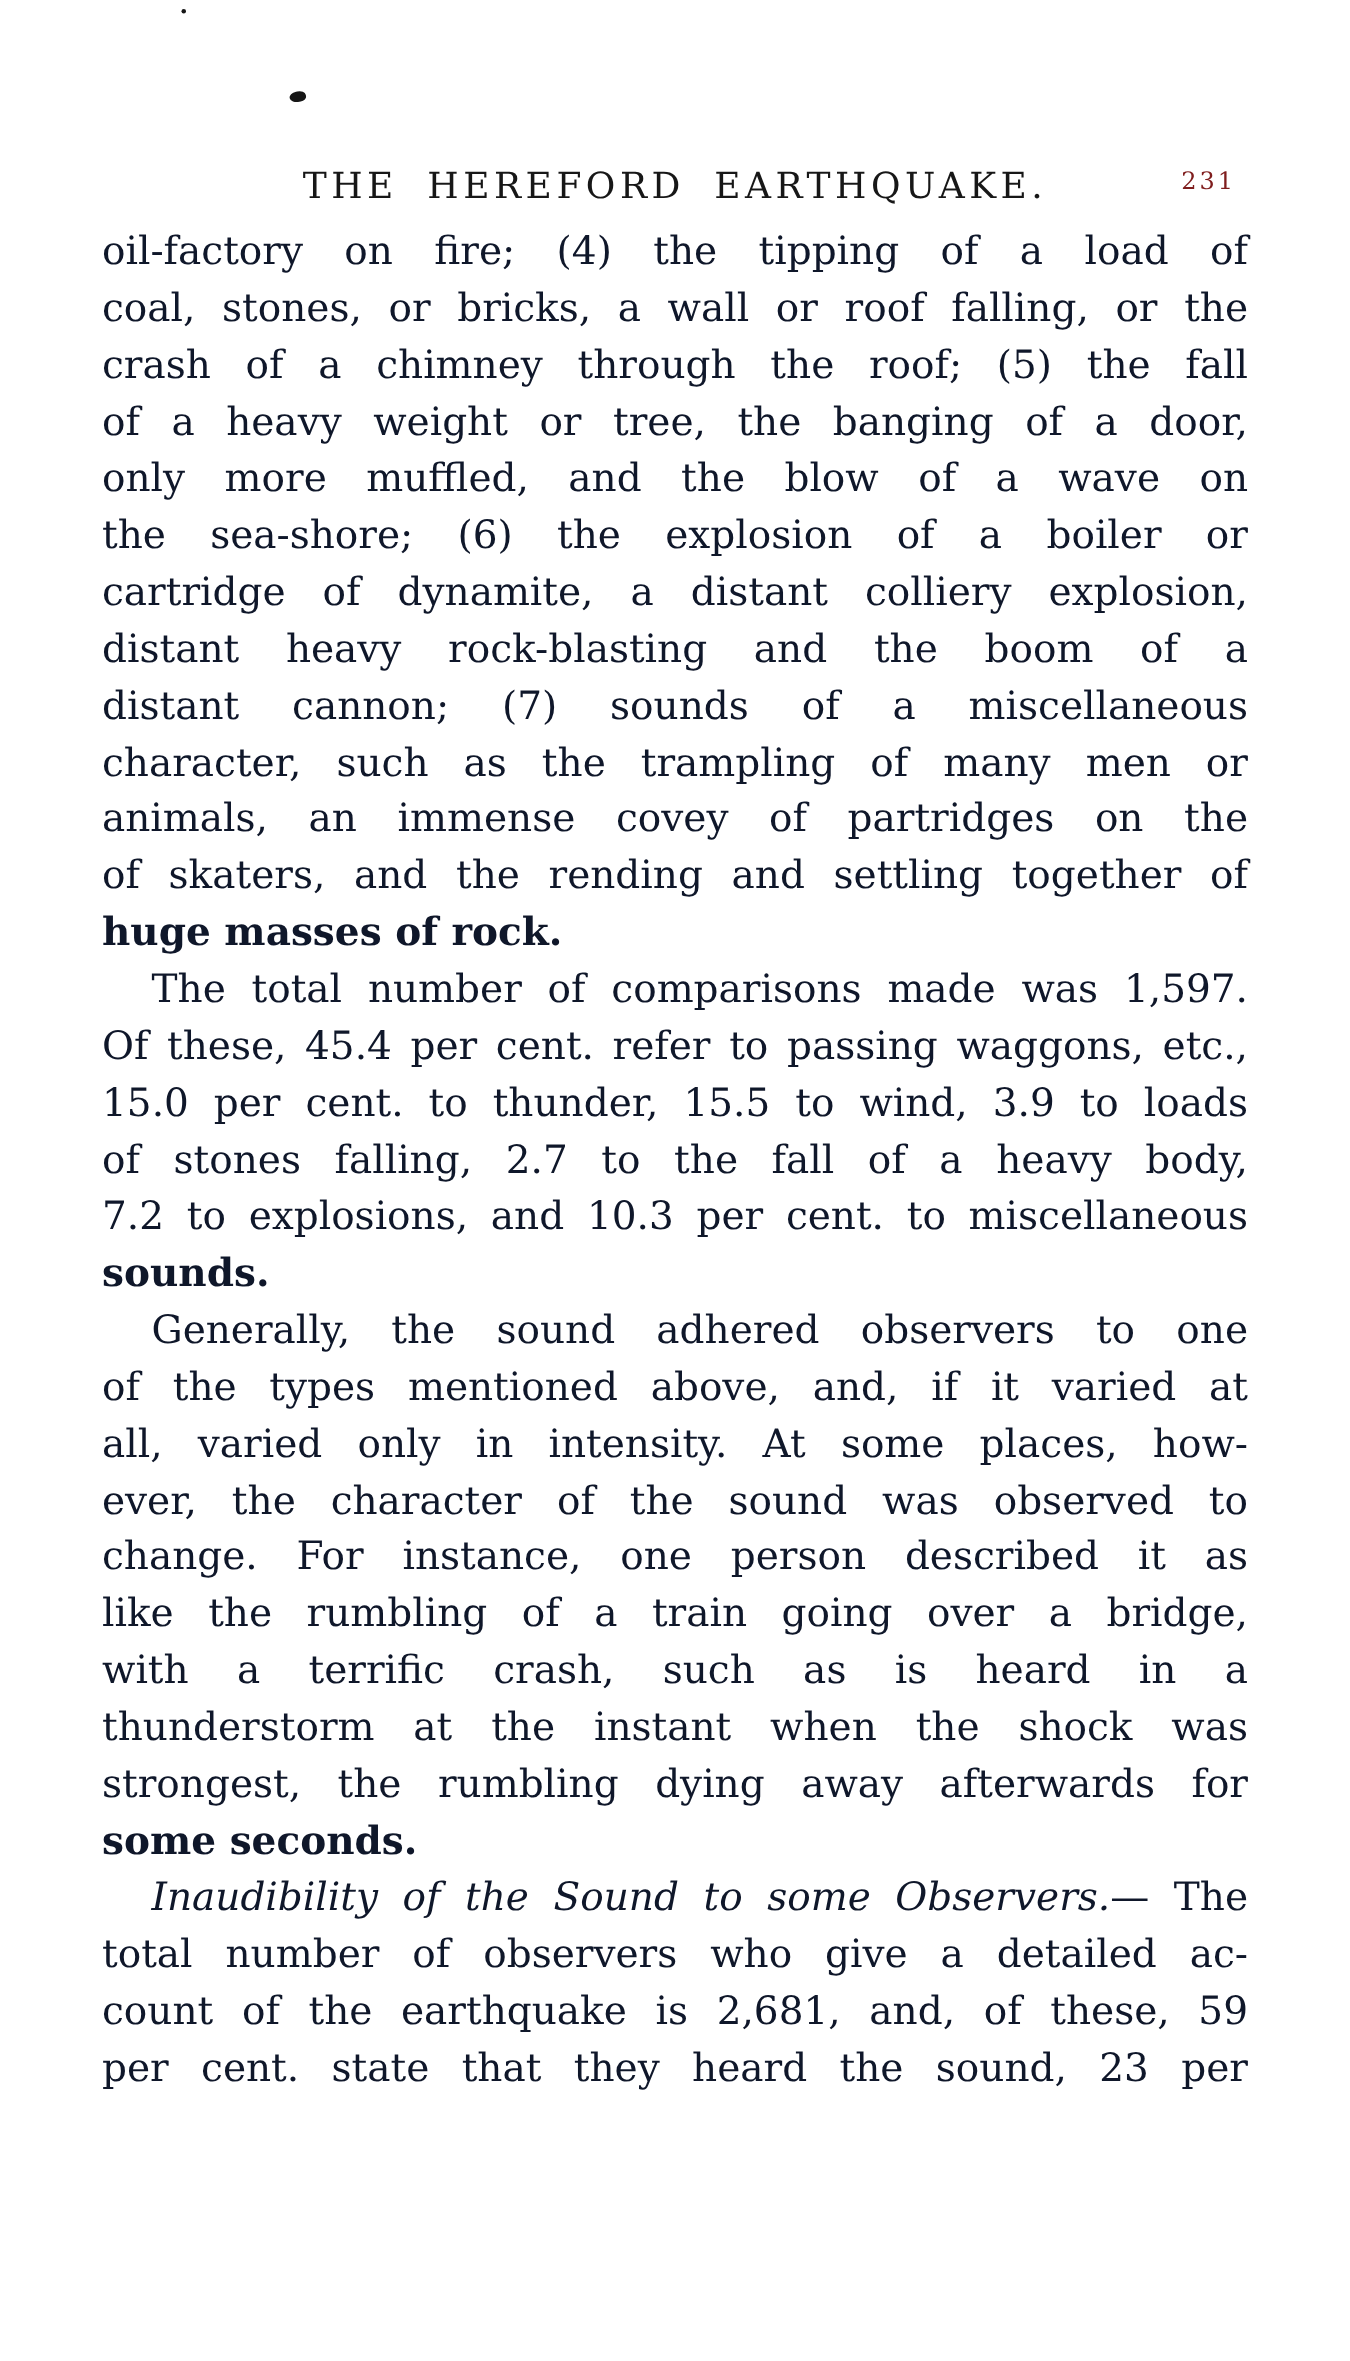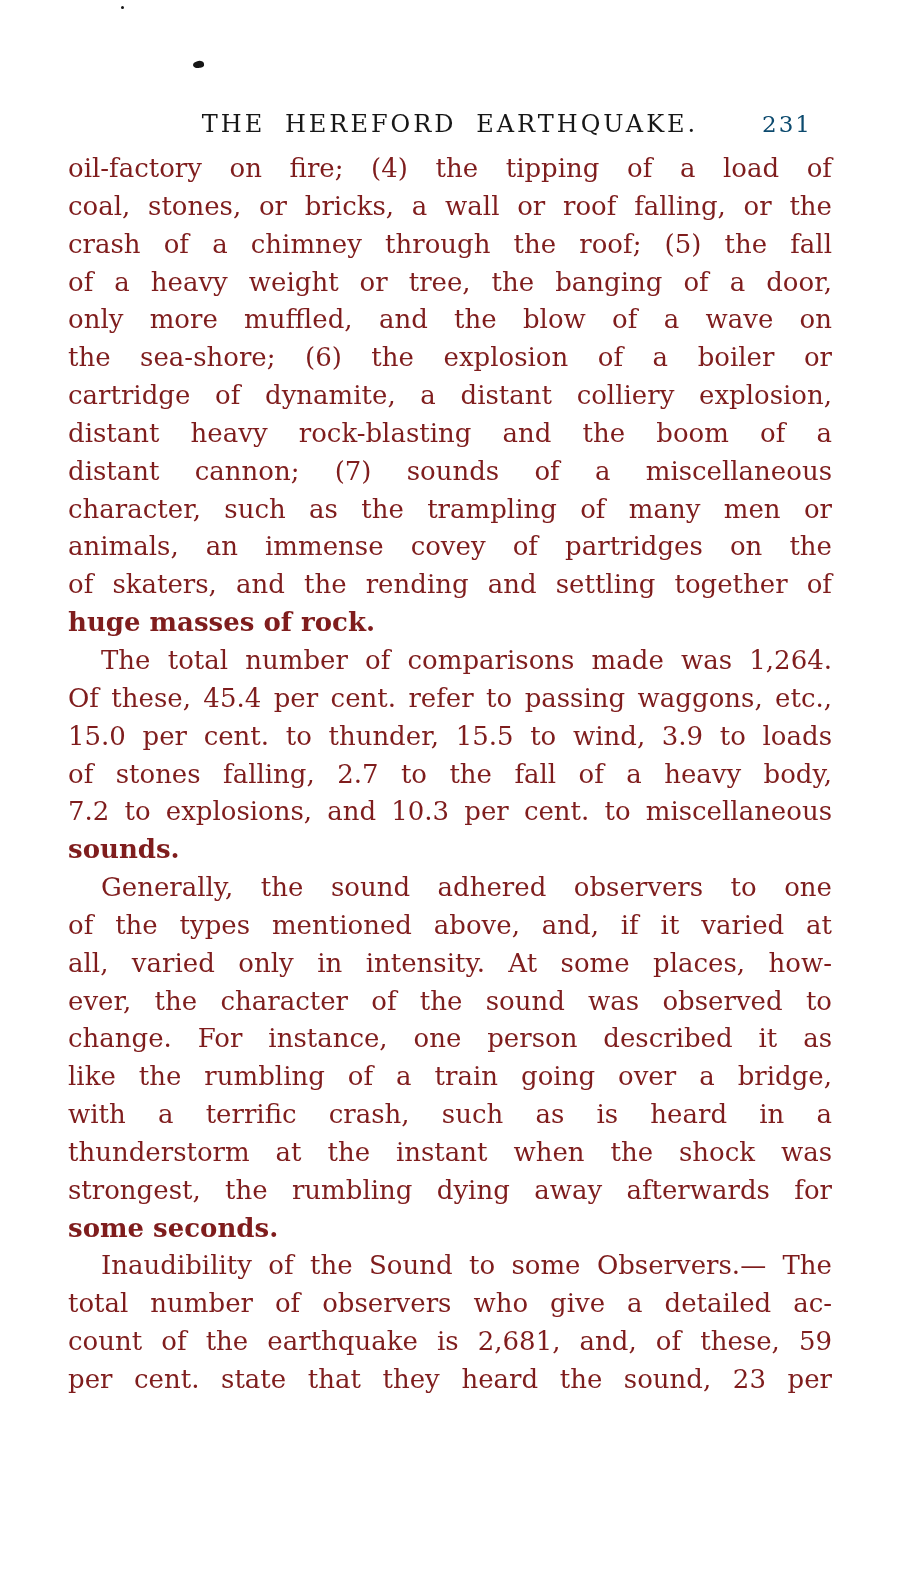--- a/index.html
+++ b/index.html
@@ -23,46 +23,46 @@
     position: absolute;
     left: 0; right: 0;
     text-align: center;
     font-size: 24px;
     letter-spacing: 3px;
     word-spacing: 9px;
     color: #171717;
   }
   .page-number {
     position: absolute;
-    right: 20px; top: 1px;
-    font-size: 23px;
+    right: 8px; top: 1px;
+    font-size: 16px;
     letter-spacing: 2px;
-    color: #0c4a6e;
+    color: #7f1d1d;
   }
   .text-block {
     position: absolute;
     left: 68px; top: 150px; width: 764px;
     font-size: 26px;
     line-height: 37.85px;
-    color: #7f1d1d;
+    color: #0f172a;
   }
   .paragraph { margin: 0; }
   .line {
     text-align: justify;
     text-align-last: justify;
     height: 37.85px;
     white-space: normal;
   }
   .line.no-justify {
     text-align: center;
     text-align-last: left;
     font-weight: bold;
   }
   .line.indent { text-indent: 33px; }
-  .italic { }
+  .italic { font-style: italic; }
   .scan-mark {
     position: absolute;
     background: #161616;
     border-radius: 50%;
   }
   .scan-mark.dot { left: 121px; top: 6px; width: 3px; height: 3px; }
   .scan-mark.blob {
     left: 193px; top: 61px; width: 11px; height: 7px;
     border-radius: 60% 60% 50% 70%;
     transform: rotate(-12deg);
@@ -91,21 +91,21 @@
         <div class="line">the sea-shore; (6) the explosion of a boiler or</div>
         <div class="line">cartridge of dynamite, a distant colliery explosion,</div>
         <div class="line">distant heavy rock-blasting and the boom of a</div>
         <div class="line">distant cannon; (7) sounds of a miscellaneous</div>
         <div class="line">character, such as the trampling of many men or</div>
         <div class="line">animals, an immense covey of partridges on the</div>
         <div class="line">of skaters, and the rending and settling together of</div>
         <div class="line no-justify">huge masses of rock.</div>
       </div>
       <div class="paragraph">
-        <div class="line indent">The total number of comparisons made was 1,264.</div>
+        <div class="line indent">The total number of comparisons made was 1,597.</div>
         <div class="line">Of these, 45.4 per cent. refer to passing waggons, etc.,</div>
         <div class="line">15.0 per cent. to thunder, 15.5 to wind, 3.9 to loads</div>
         <div class="line">of stones falling, 2.7 to the fall of a heavy body,</div>
         <div class="line">7.2 to explosions, and 10.3 per cent. to miscellaneous</div>
         <div class="line no-justify">sounds.</div>
       </div>
       <div class="paragraph">
         <div class="line indent">Generally, the sound adhered observers to one</div>
         <div class="line">of the types mentioned above, and, if it varied at</div>
         <div class="line">all, varied only in intensity.  At some places, how-</div>

